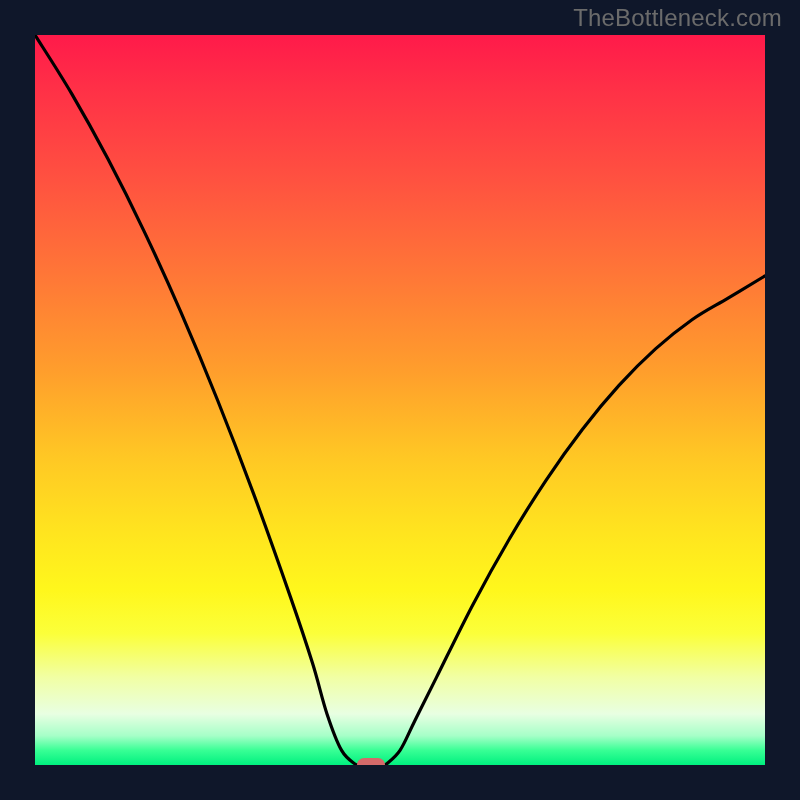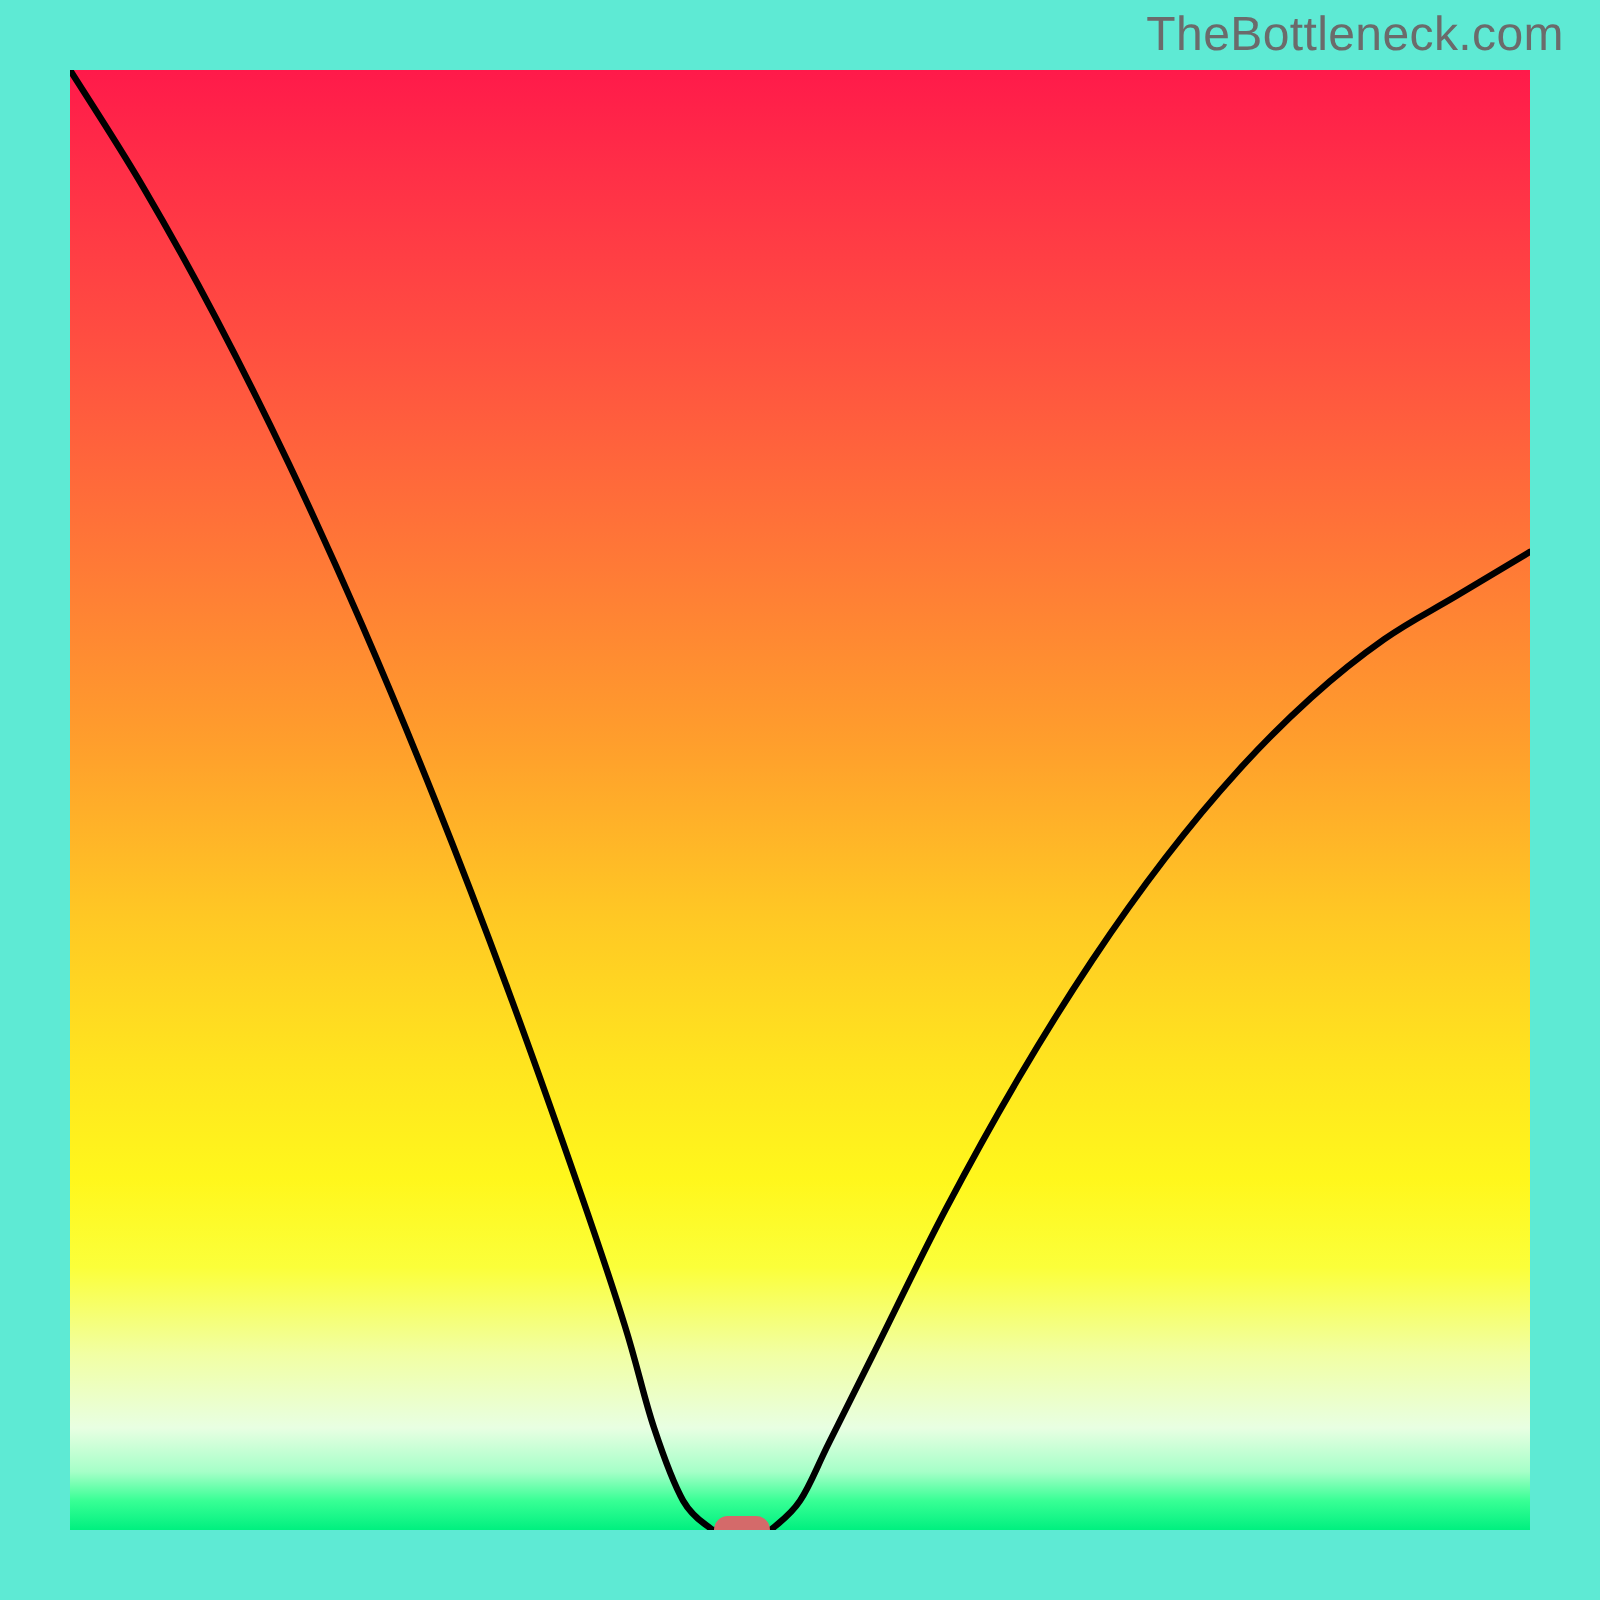--- a/index.html
+++ b/index.html
@@ -10,21 +10,21 @@
     background: #000;
     overflow: hidden;
     font-family: Arial, Helvetica, sans-serif;
   }
   .frame {
     position: absolute;
     left: 0;
     top: 0;
     width: 800px;
     height: 800px;
-    background: #5eead4;
+    background: #0f172a;
   }
   .watermark {
     position: absolute;
     top: 4px;
     right: 18px;
     color: #6b6b6b;
     font-size: 24px;
     font-weight: 400;
     letter-spacing: 0.2px;
     user-select: none;

